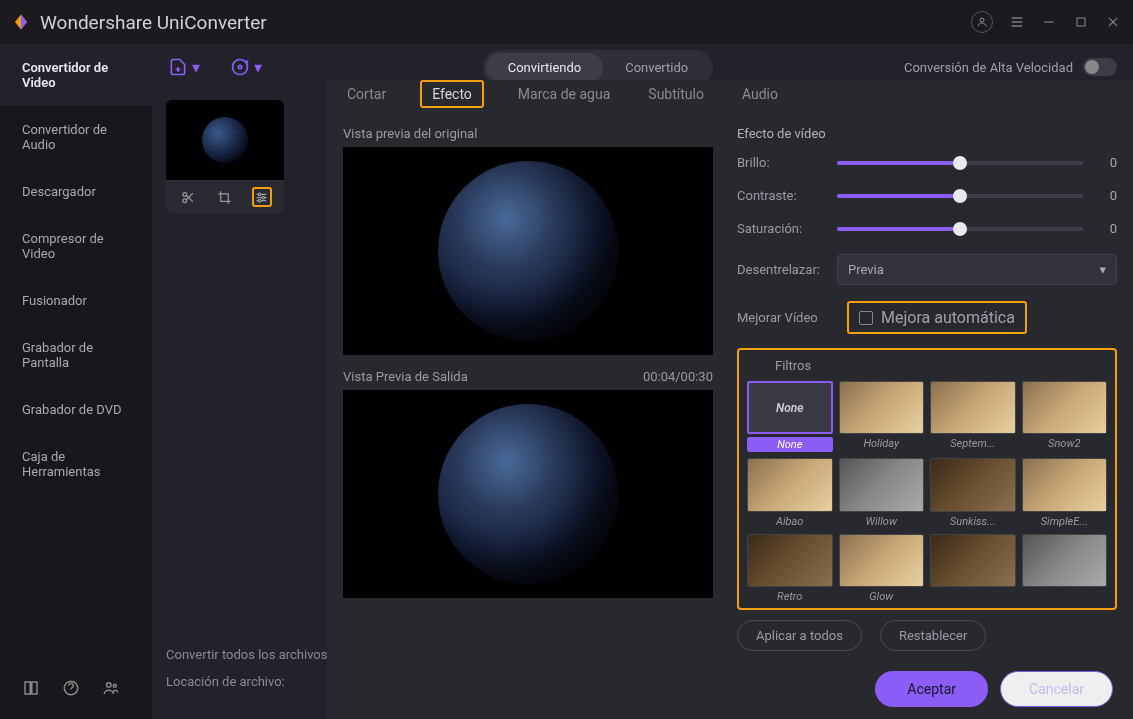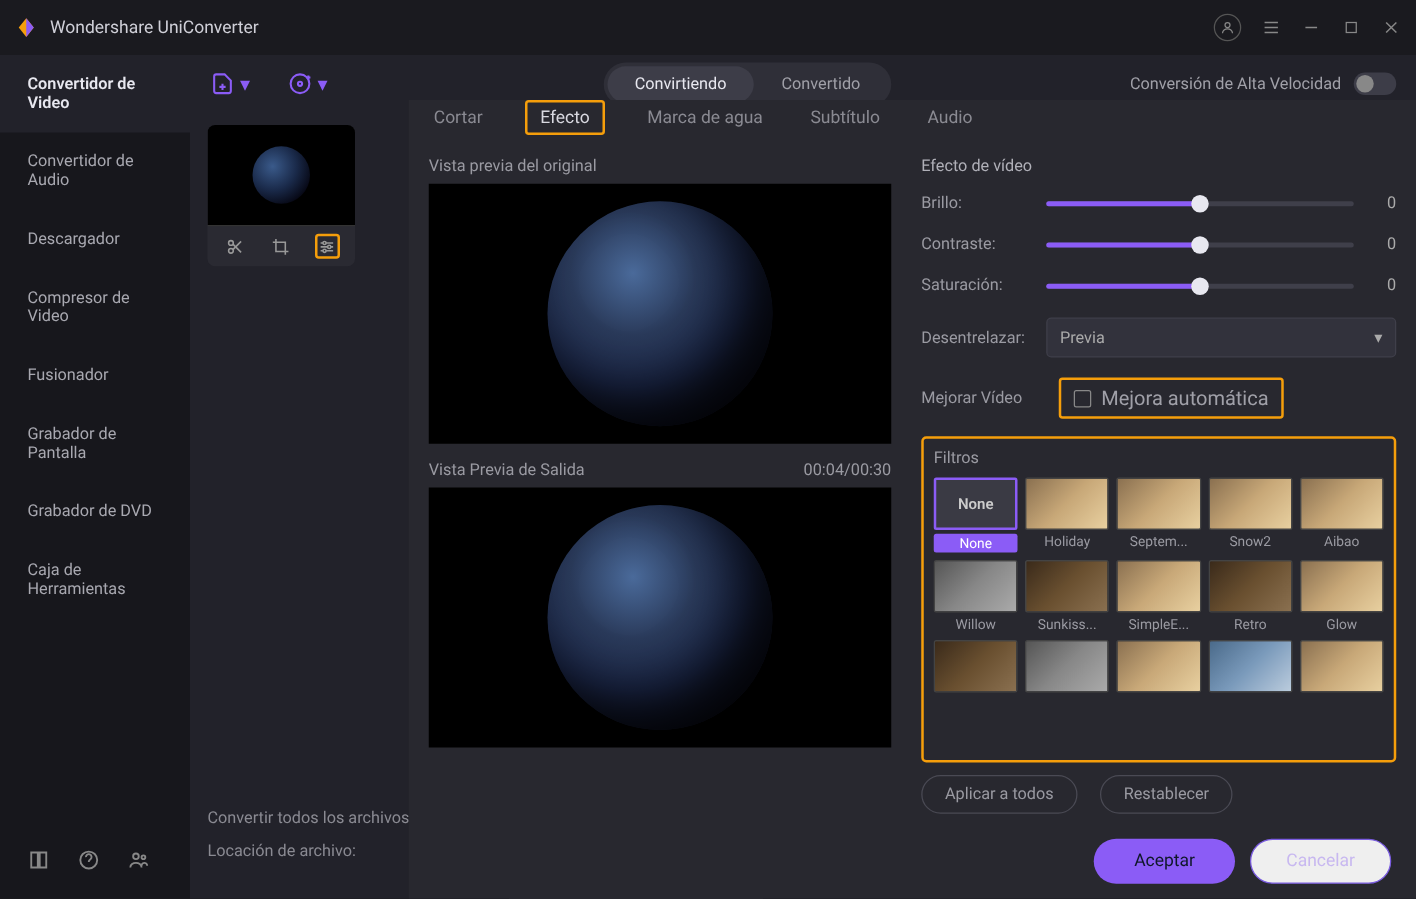--- a/index.html
+++ b/index.html
@@ -1,19 +1,19 @@
 <!DOCTYPE html>
 <html><head>
 <meta charset="utf-8">
 <style>
 *{box-sizing:border-box;margin:0;padding:0;font-family:-apple-system,BlinkMacSystemFont,"Segoe UI",Roboto,sans-serif;}
 body{background:#1a1a1f;color:#a0a0a8;width:1133px;height:719px;overflow:hidden;position:relative;}
 .titlebar{height:44px;display:flex;align-items:center;padding:0 12px;background:#1a1a1f;}
 .logo{width:18px;height:18px;margin-right:10px;}
-.app-title{color:#d0d0d8;font-size:14px;font-weight:400;flex:1;}
+.app-title{color:#d0d0d8;font-size:19px;font-weight:400;flex:1;}
 .tb-right{display:flex;align-items:center;gap:16px;}
 .tb-icon{width:16px;height:16px;display:flex;align-items:center;justify-content:center;color:#888;cursor:pointer;}
 .avatar{width:22px;height:22px;border-radius:50%;border:1px solid #555;display:flex;align-items:center;justify-content:center;}
 .main{display:flex;height:calc(100% - 44px);}
 .sidebar{width:152px;background:#17171c;display:flex;flex-direction:column;}
 .sb-item{padding:16px 22px;color:#a8a8b0;font-size:13px;cursor:pointer;}
 .sb-item.active{background:#22222a;color:#e8e8f0;font-weight:600;}
 .sb-footer{margin-top:auto;display:flex;gap:22px;padding:16px 22px 22px;}
 .sb-ficon{width:18px;height:18px;color:#888;cursor:pointer;}
 .content{flex:1;background:#22222a;display:flex;flex-direction:column;}
@@ -56,22 +56,22 @@
 .sl-track{flex:1;height:4px;background:#3f3f4a;border-radius:2px;position:relative;margin-right:14px;}
 .sl-fill{position:absolute;height:100%;background:#8b5cf6;border-radius:2px;left:0;width:50%;}
 .sl-thumb{position:absolute;width:14px;height:14px;background:#e8e8f0;border-radius:50%;top:-5px;left:50%;transform:translateX(-50%);}
 .sl-val{width:20px;text-align:right;font-size:13px;color:#aaa;}
 .sel-row{display:flex;align-items:center;margin-bottom:16px;}
 .select{flex:1;background:#32323c;border:1px solid #3f3f4a;border-radius:4px;padding:7px 10px;font-size:13px;color:#aaa;display:flex;justify-content:space-between;align-items:center;cursor:pointer;}
 .chk-row{display:flex;align-items:center;margin-bottom:14px;gap:10px;}
 .chk-box{display:flex;align-items:center;gap:8px;border:2px solid #f59e0b;padding:5px 10px;border-radius:3px;}
 .chk{width:14px;height:14px;border:1px solid #888;border-radius:2px;}
 .filters-box{border:2px solid #f59e0b;border-radius:4px;padding:8px 8px 4px;flex:1;overflow:hidden;}
-.filt-title{font-size:13px;color:#9a9aa2;margin-bottom:8px;}
-.filt-grid{display:grid;grid-template-columns:repeat(5,1fr);gap:6px;}
+.filt-title{font-size:13px;color:#9a9aa2;margin-bottom:8px;margin-left:28px;}
+.filt-grid{display:grid;grid-template-columns:repeat(4,1fr);gap:6px;font-style:italic;}
 .filt-item{display:flex;flex-direction:column;align-items:center;}
 .filt-thumb{width:100%;aspect-ratio:16/10;background:linear-gradient(135deg,#8a7050,#c8a878,#e8d0a0);border:1px solid #444;border-radius:2px;cursor:pointer;}
 .filt-thumb.none{background:#3a3a44;display:flex;align-items:center;justify-content:center;color:#ccc;font-size:12px;font-weight:600;border:2px solid #8b5cf6;}
 .filt-thumb.gray{background:linear-gradient(135deg,#555,#888,#aaa);}
 .filt-thumb.cool{background:linear-gradient(135deg,#4a6a8a,#7a9abb,#bcd);}
 .filt-thumb.dark{background:linear-gradient(135deg,#3a2a1a,#6a5030,#8a7050);}
 .filt-label{font-size:11px;color:#9a9aa2;margin-top:3px;text-align:center;width:100%;overflow:hidden;text-overflow:ellipsis;white-space:nowrap;}
 .filt-label.sel{background:#8b5cf6;color:#fff;border-radius:2px;padding:1px 0;}
 .mod-foot{padding:12px 20px;display:flex;align-items:center;}
 .pill-btn{padding:7px 18px;border-radius:18px;border:1px solid #4a4a54;font-size:13px;color:#9a9aa2;cursor:pointer;margin-right:10px;}

